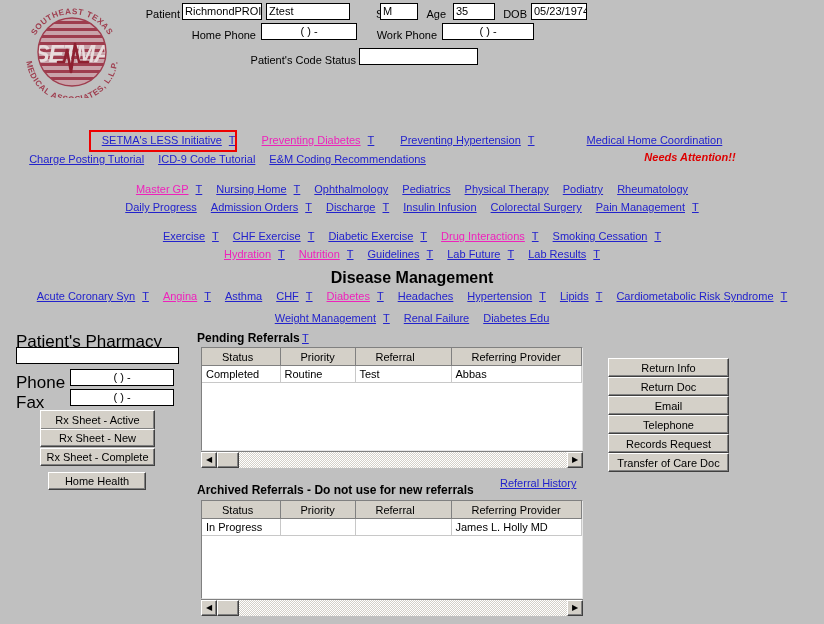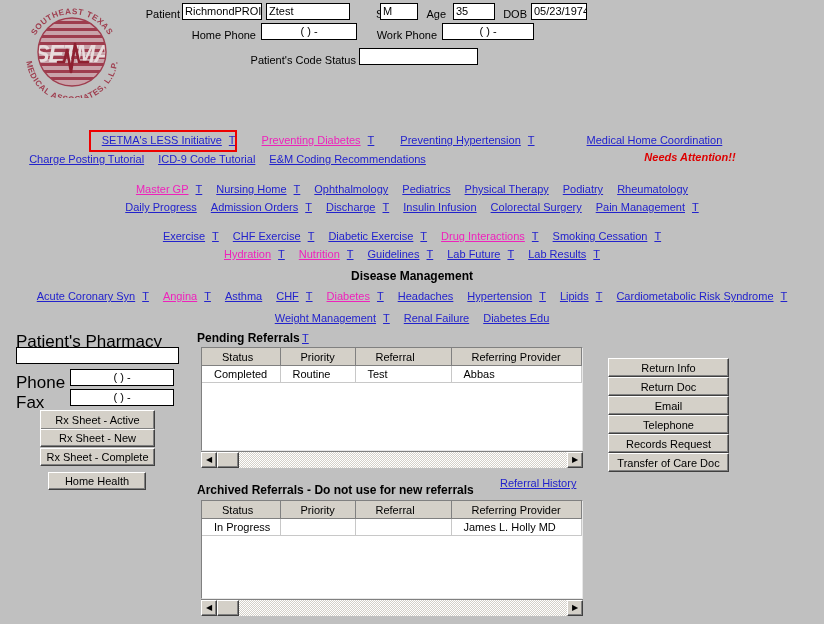--- a/index.html
+++ b/index.html
@@ -83,21 +83,21 @@
     font-weight: bold;
     font-style: italic;
     font-size: 11px;
   }
   #needs-attn span { position: relative; left: 278px; }
 
   #dm-title {
     left: 0; top: 269px; width: 824px;
     text-align: center;
     font-weight: bold;
-    font-size: 12px;
+    font-size: 16px;
     color: #000;
   }
 
   
   .plain-label { font-size: 17px; color: #000; }
 
   .btn {
     background: #d4d0c8;
     border-top: 1px solid #ffffff;
     border-left: 1px solid #ffffff;
@@ -148,21 +148,21 @@
     text-align: left;
     padding: 1px 20px;
     height: 15px;
     color: #000;
     white-space: nowrap;
     overflow: hidden;
   }
   table.gt td {
     border-right: 1px solid #c8c8c8;
     border-bottom: 1px solid #c8c8c8;
-    padding: 1px 12px;
+    padding: 1px 4px;
     height: 14px;
     color: #000;
     background: #ffffff;
     white-space: nowrap;
     overflow: hidden;
   }
 
   
   .hsb {
     background: #d4d0c8;

